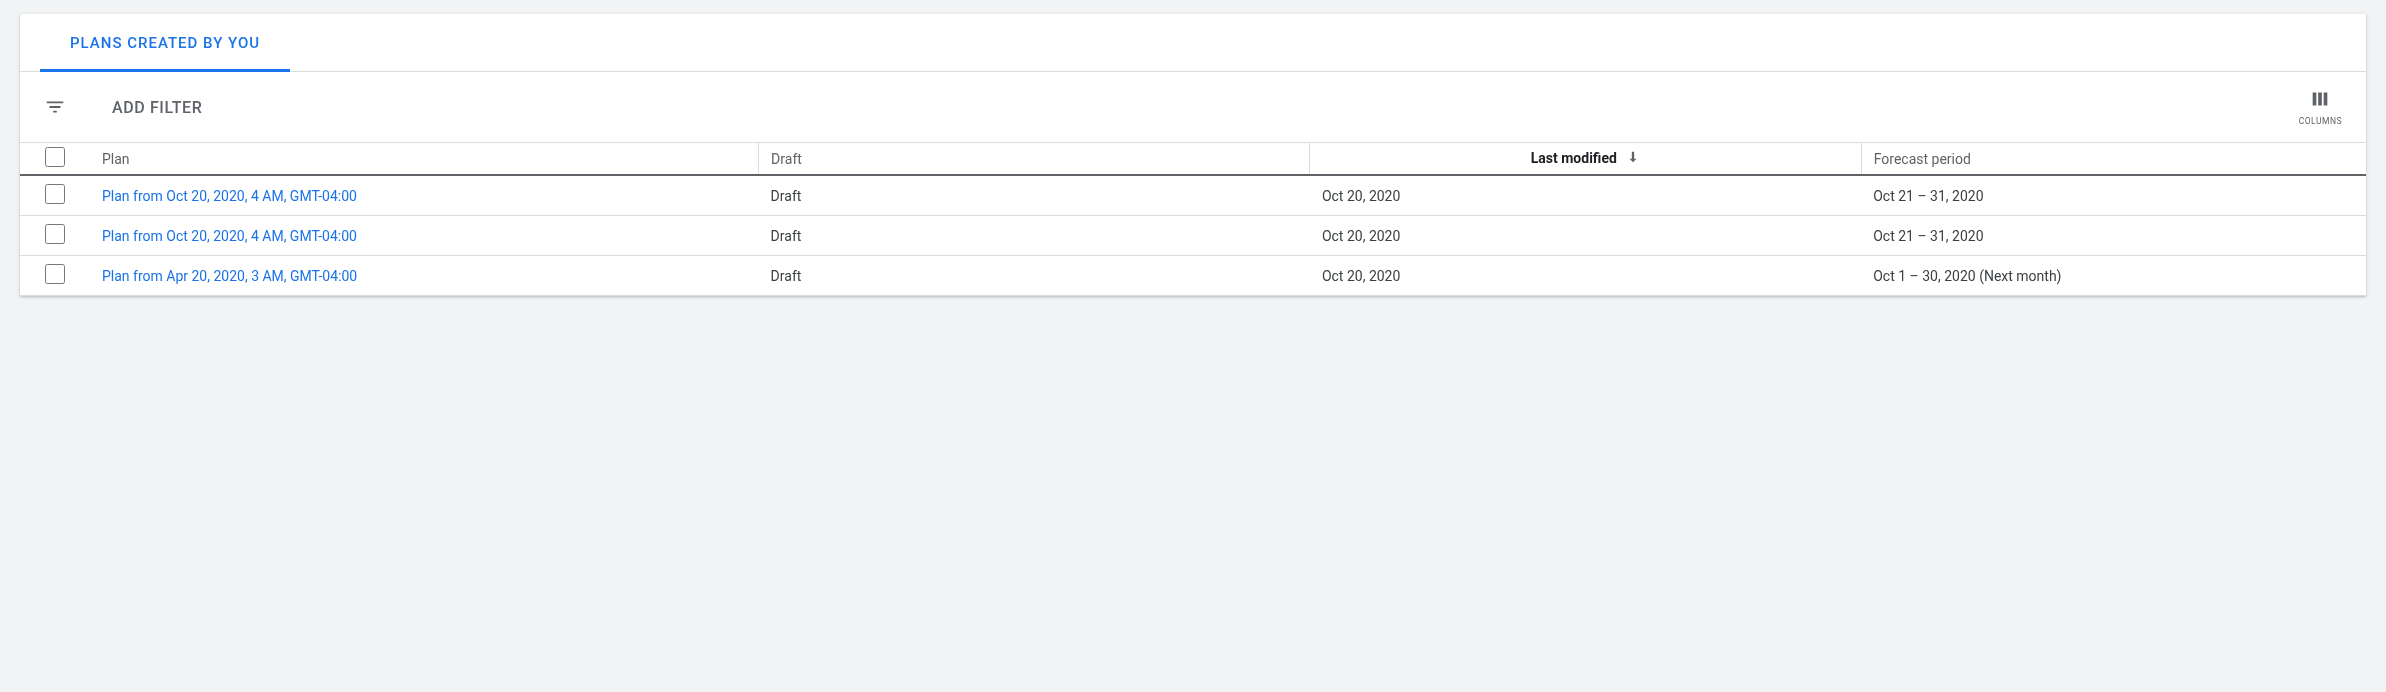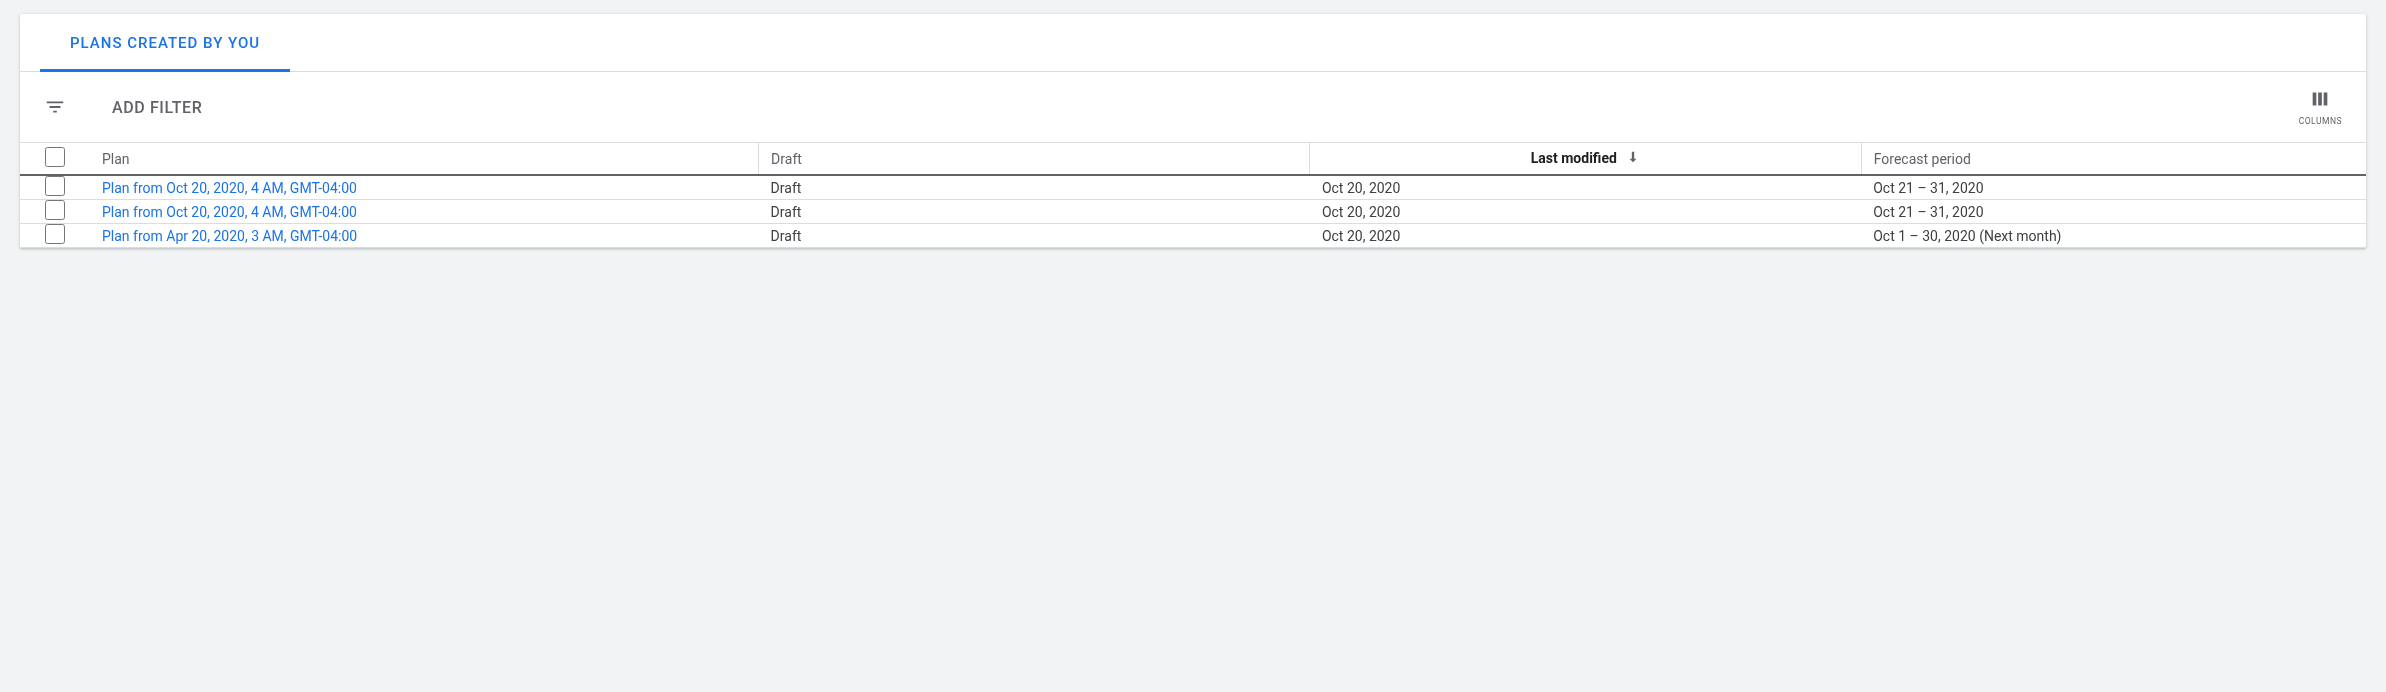--- a/index.html
+++ b/index.html
@@ -130,21 +130,21 @@
       display: inline-block;
       margin-left: 6px;
       vertical-align: middle;
     }
     .sort-arrow svg {
       width: 14px;
       height: 14px;
       fill: #5f6368;
     }
     tbody td {
-      padding: 0 12px;
+      padding: 8px 12px;
       border-bottom: 1px solid #dadce0;
       color: #3c4043;
       font-size: 14px;
     }
     .col-checkbox {
       width: 70px;
       text-align: center;
     }
     .col-checkbox input,
     td.cell-checkbox input {

